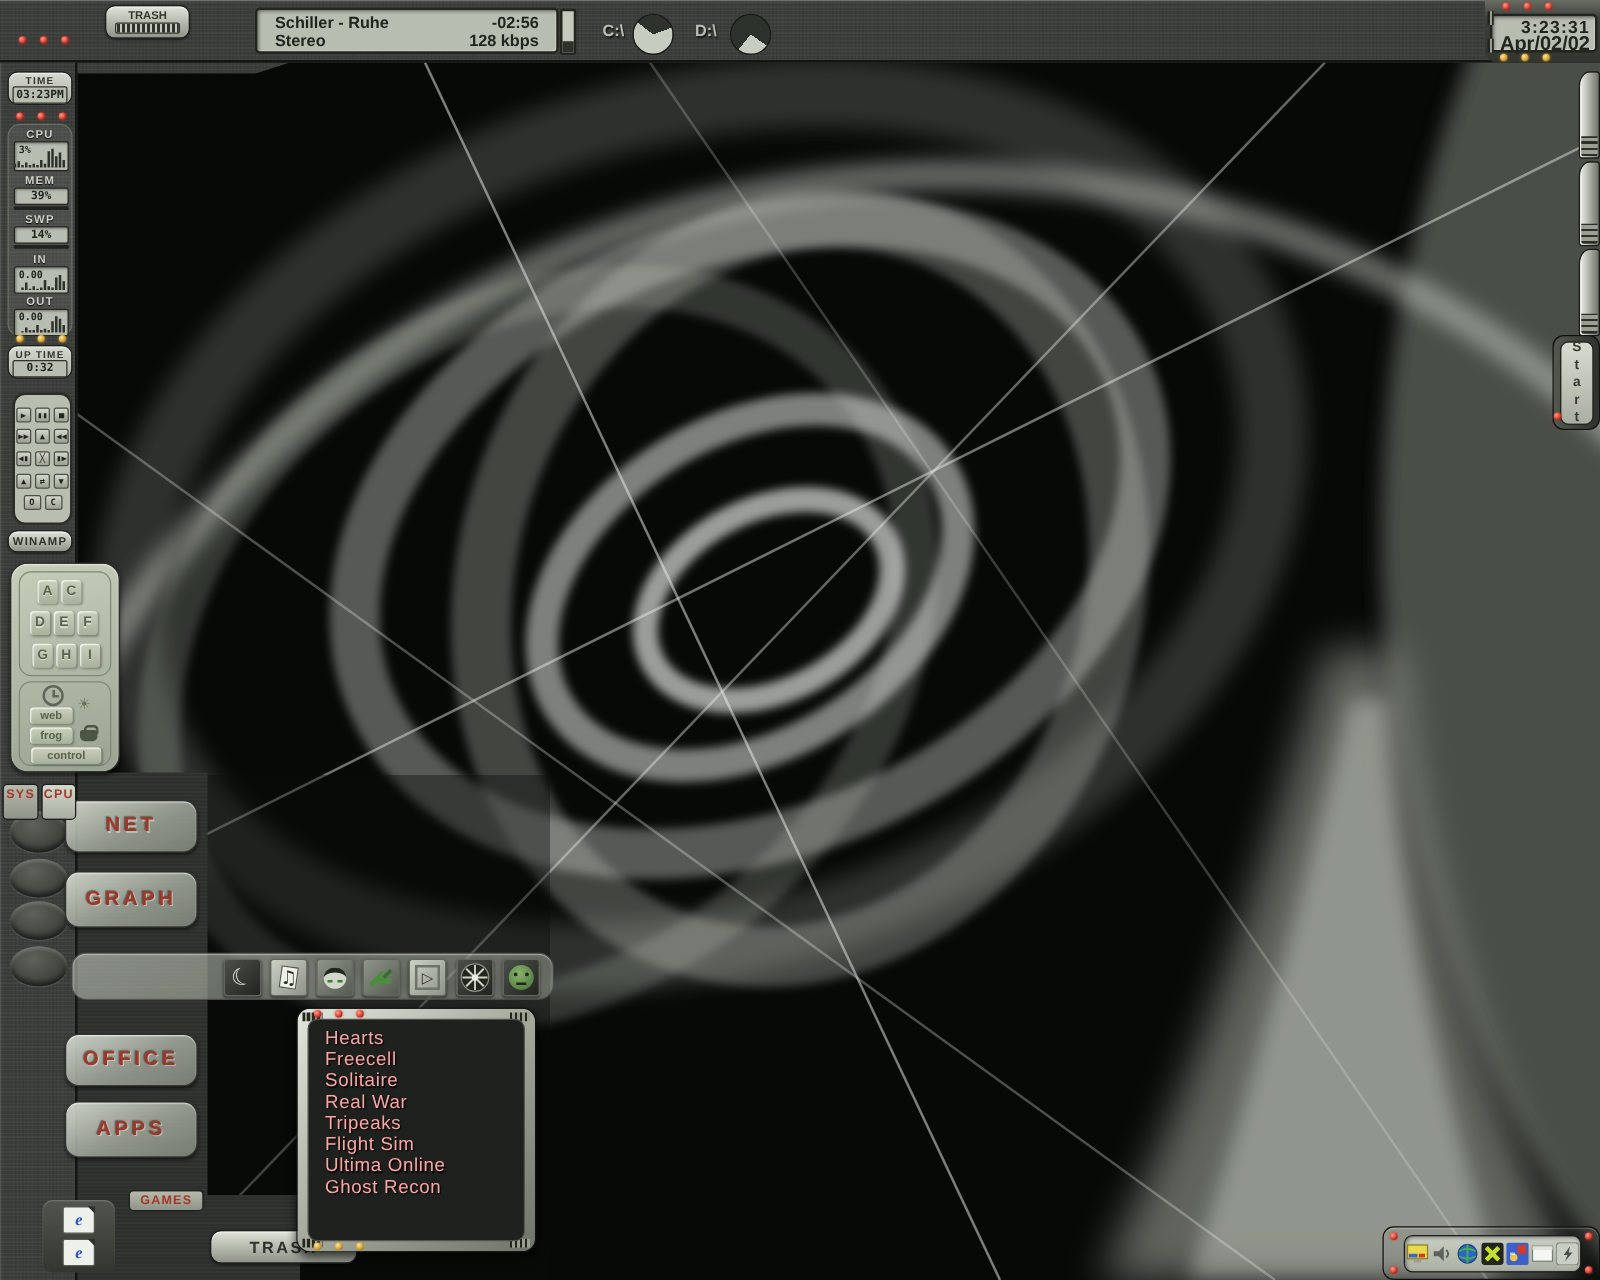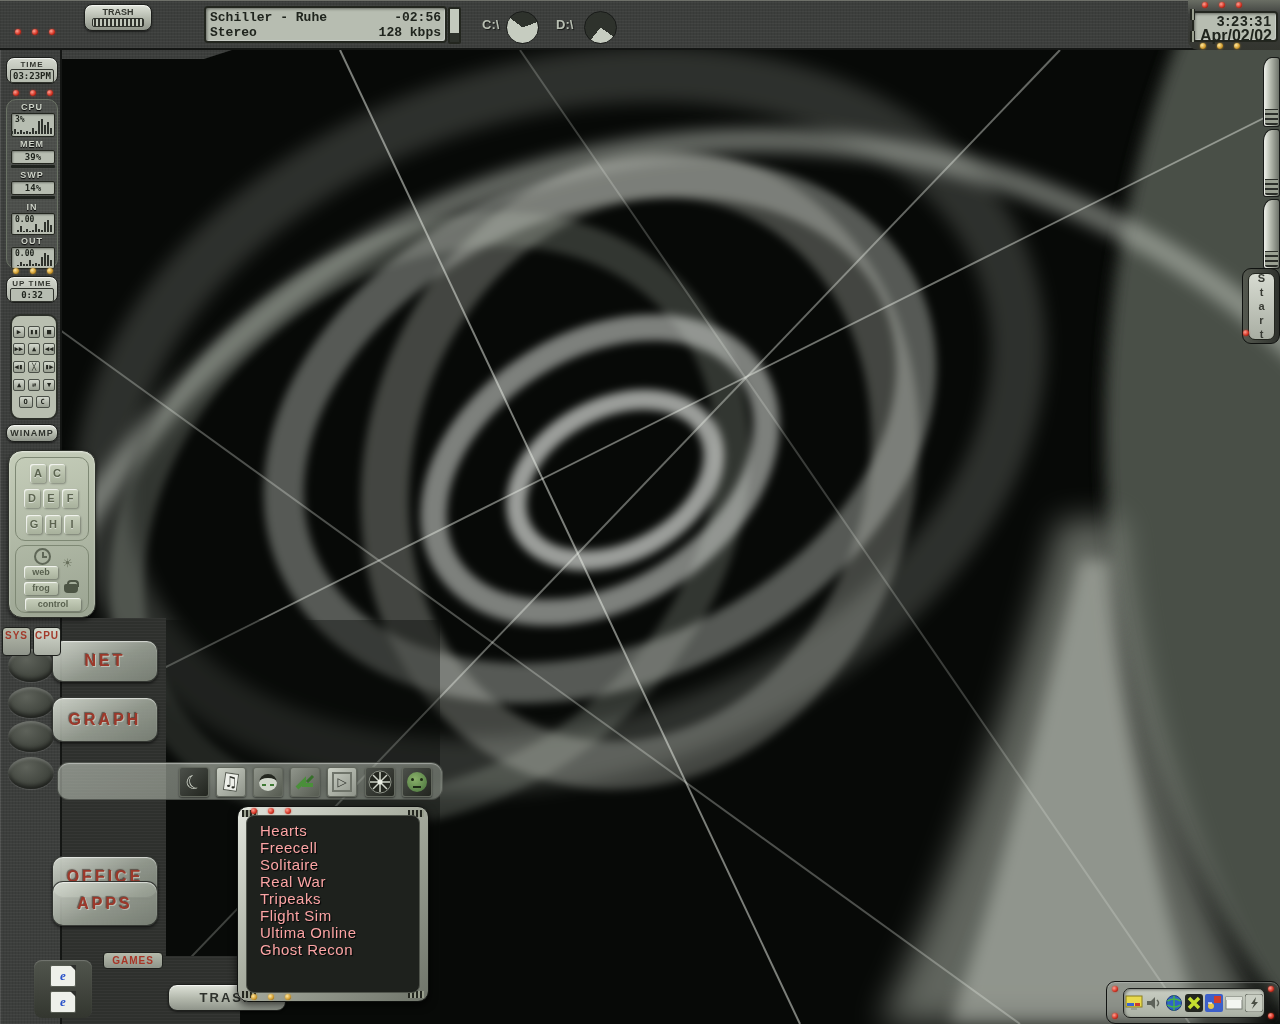--- a/index.html
+++ b/index.html
@@ -34,21 +34,21 @@
   #topnotch { left:0; top:50px; width:232px; height:9px; z-index:2;
       clip-path:polygon(0 0,232px 0,204px 100%,0 100%); }
   #online-btn { left:12px; top:7px; width:48px; height:18px; border-radius:7px;
       font-size:11px; font-weight:bold; color:#2f332c; text-align:center; line-height:17px;
       text-shadow:0 1px 0 rgba(255,255,255,.5); }
   .ledrow { display:flex; gap:11px; }
   #trash-top { left:84px; top:4px; width:68px; height:27px; border-radius:8px; text-align:center; }
   #trash-top .lbl { font-size:9px; font-weight:bold; color:#33362f; line-height:10px; padding-top:2px;}
   #trash-meter { margin:1px auto 0; width:52px; height:9px; background:#c3c9bd; border:1px solid #30332d; border-radius:2px;
       background-image:repeating-linear-gradient(90deg,#30332d 1px 3px, transparent 3px 5px); }
-  #player-lcd { left:204px; top:6px; width:243px; height:37px; padding:2px 4px;font-family:Liberation Mono, monospace; }
+  #player-lcd { left:204px; top:6px; width:243px; height:37px; padding:2px 14px; }
   #player-lcd .row { display:flex; justify-content:space-between; font-size:13px; font-weight:bold; line-height:15px; }
   #gauge { left:448px; top:7px; width:13px; height:37px; background:#c3c9bd; border:2px solid #23261f; border-radius:2px; }
   #gauge .fillb { position:absolute; left:0; right:0; bottom:0; height:9px; background:#2e322c; }
   .drive-lbl { top:17px; font-size:13px; font-weight:bold; color:#b9bfb3; text-shadow:1px 1px 1px #161816; }
   .pie { top:11px; width:33px; height:33px; border-radius:50%; border:1px solid #181a18; }
   
   #clockbox { left:1188px; top:0; width:92px; height:50px; z-index:3;
       background:linear-gradient(180deg,#6a6e64,#3c3e3c 30%,#33352f); border-left:2px solid #15171­4; border-radius:0 0 0 10px;}
   #clock-lcd { left:1192px; top:11px; width:86px; height:31px; padding:1px 4px; text-align:right; z-index:4;}
   #clock-lcd .t { font-size:14px; font-weight:bold; line-height:15px; letter-spacing:1px; }
@@ -467,21 +467,21 @@
         </svg>
   </div>
   <div class="tico t-dark" style="left:344px;">
     <span style="position:relative; width:20px; height:20px; border-radius:50%; background:radial-gradient(circle at 40% 35%, #8ab06a, #46703a);">
       <i style="position:absolute; left:4px; top:6px; width:3px; height:3px; background:#1e2b16; border-radius:50%;"></i>
       <i style="position:absolute; right:4px; top:6px; width:3px; height:3px; background:#1e2b16; border-radius:50%;"></i>
       <i style="position:absolute; left:6px; bottom:4px; width:8px; height:2px; background:#1e2b16;"></i>
     </span>
   </div>
 </div>
-<div class="menu-btn" style="top:856px; height:42px;">OFFICE</div>
+<div class="menu-btn" style="top:827px; height:42px;">OFFICE</div>
 <div class="menu-btn" style="top:881px; height:45px;">APPS</div>
 <div class="abs" id="games-tab">GAMES</div>
 
 <div class="abs" id="games-menu">
   <div class="crib rib" style="left:4px; top:3px;"></div>
   <div class="crib rib" style="right:4px; top:3px;"></div>
   <div class="crib rib" style="left:4px; bottom:3px;"></div>
   <div class="crib rib" style="right:4px; bottom:3px;"></div>
   <div class="ledrow" style="position:absolute; left:13px; top:1px;">
     <span class="led"></span>

